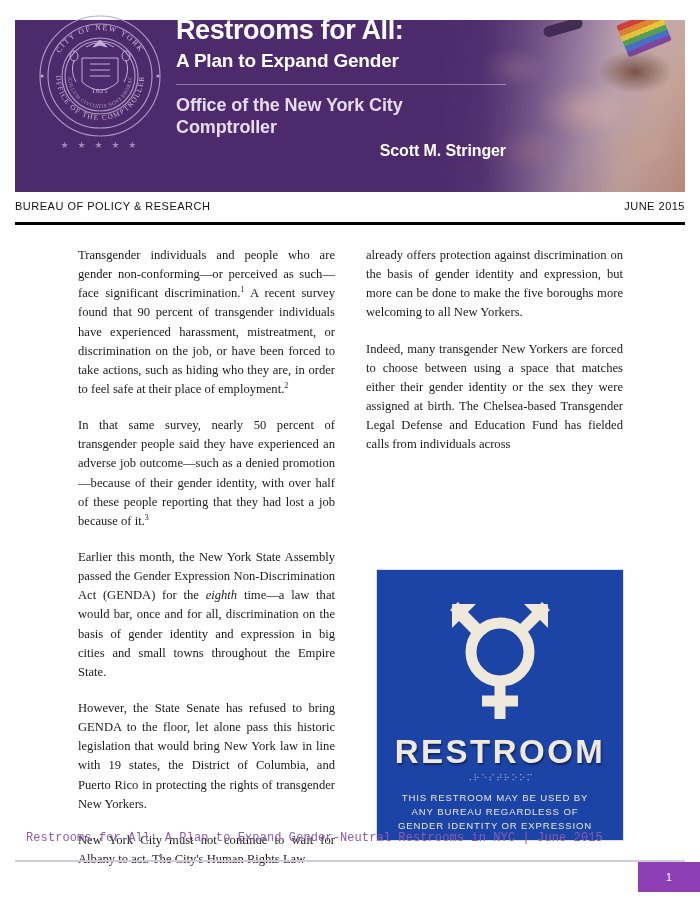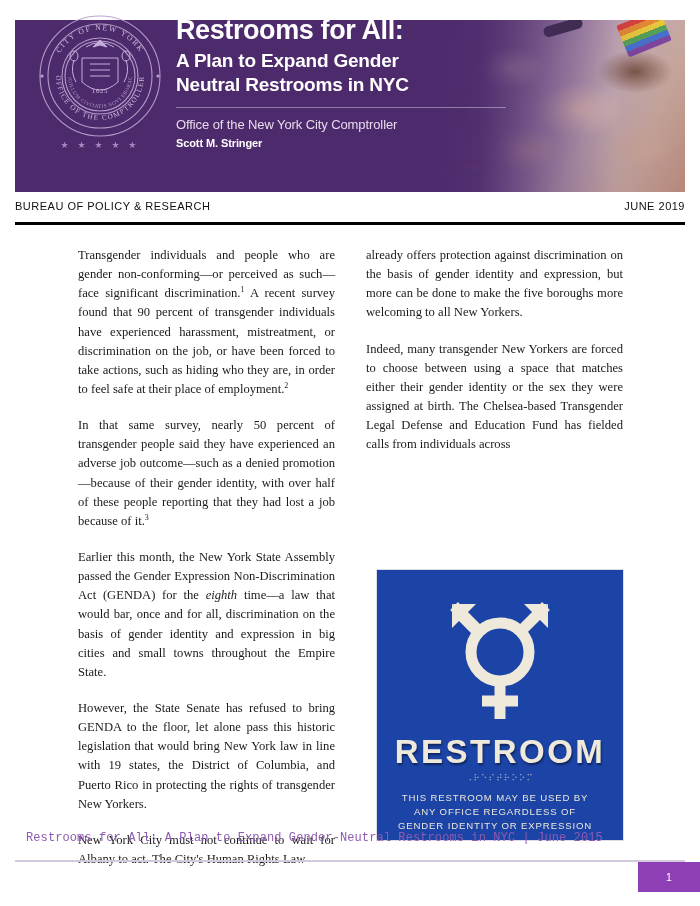--- a/index.html
+++ b/index.html
@@ -148,33 +148,34 @@
     margin: 0;
   }
   #title-sub1 { padding-top: 4px; }
   #title-rule {
     height: 1px;
     background: rgba(255,255,255,0.38);
     margin: 11px 0 9px 0;
     width: 100%;
   }
   #office-line {
-    font-size: 13px;
-    font-weight: normal;
+    font-size: 18px;
+    font-weight: bold;
     color: #e6dced;
     line-height: 1.25;
     letter-spacing: -0.1px;
   }
   #comptroller-name {
-    font-size: 11px;
+    font-size: 16px;
     font-weight: bold;
     color: #ffffff;
     line-height: 1.3;
     padding-top: 2px;
     letter-spacing: -0.1px;
+    text-align: right;
   }
 
   
   #bureau-row {
     position: absolute;
     left: 15px;
     top: 200px;
     width: 670px;
     display: flex;
     justify-content: space-between;
@@ -365,29 +366,28 @@
       <circle cx="4" cy="62" r="1.6"></circle>
       <circle cx="120" cy="62" r="1.6"></circle>
     </g>
   </svg>
 </div>
 <div id="seal-stars">★ ★ ★ ★ ★</div>
 
 <div id="banner-text">
   <div id="title-main">Restrooms for All:</div>
   <div id="title-sub1">A Plan to Expand Gender</div>
-  <div id="title-sub2">Neutral Restrooms in NYC</div>
   <div id="title-rule"></div>
   <div id="office-line">Office of the New York City Comptroller</div>
   <div id="comptroller-name">Scott M. Stringer</div>
 </div>
 
 <div id="bureau-row">
   <span>BUREAU OF POLICY &amp; RESEARCH</span>
-  <span>JUNE 2019</span>
+  <span>JUNE 2015</span>
 </div>
 <div id="bureau-rule"></div>
 
 <div id="columns">
   <div class="col" id="col-left">
       <p>Transgender individuals and people who are gender non-conforming—or perceived as such—face significant discrimination.<sup>1</sup> A recent survey found that 90 percent of transgender individuals have experienced harassment, mistreatment, or discrimination on the job, or have been forced to take actions, such as hiding who they are, in order to feel safe at their place of employment.<sup>2</sup></p>
       <p>In that same survey, nearly 50 percent of transgender people said they have experienced an adverse job outcome—such as a denied promotion—because of their gender identity, with over half of these people reporting that they had lost a job because of it.<sup>3</sup></p>
       <p>Earlier this month, the New York State Assembly passed the Gender Expression Non-Discrimination Act (GENDA) for the <em>eighth</em> time—a law that would bar, once and for all, discrimination on the basis of gender identity and expression in big cities and small towns throughout the Empire State.</p>
       <p>However, the State Senate has refused to bring GENDA to the floor, let alone pass this historic legislation that would bring New York law in line with 19 states, the District of Columbia, and Puerto Rico in protecting the rights of transgender New Yorkers.</p>
       <p>New York City must not continue to wait for Albany to act. The City's Human Rights Law</p>
@@ -418,20 +418,20 @@
       <path d="M 22,22 L 22,46 L 34,34 Z"></path>
       <path d="M 22,22 L 46,22 L 34,34 Z"></path>
 
       <rect x="27" y="38" width="26" height="10" transform="rotate(45 40 43)"></rect>
     </g>
   </svg>
   <div id="sign-word">RESTROOM</div>
   <div id="sign-braille">⠠⠗⠑⠎⠞⠗⠕⠕⠍</div>
   <div id="sign-note">
     <div>THIS RESTROOM MAY BE USED BY</div>
-    <div>ANY OFFICE REGARDLESS OF</div>
+    <div>ANY BUREAU REGARDLESS OF</div>
     <div>GENDER IDENTITY OR EXPRESSION</div>
   </div>
 </div>
 
 <div id="footer-rule"></div>
 <div id="footer-text">Restrooms for All: A Plan to Expand Gender-Neutral Restrooms in NYC | June 2015</div>
 <div id="page-number-box">1</div>
 
 </body></html>

